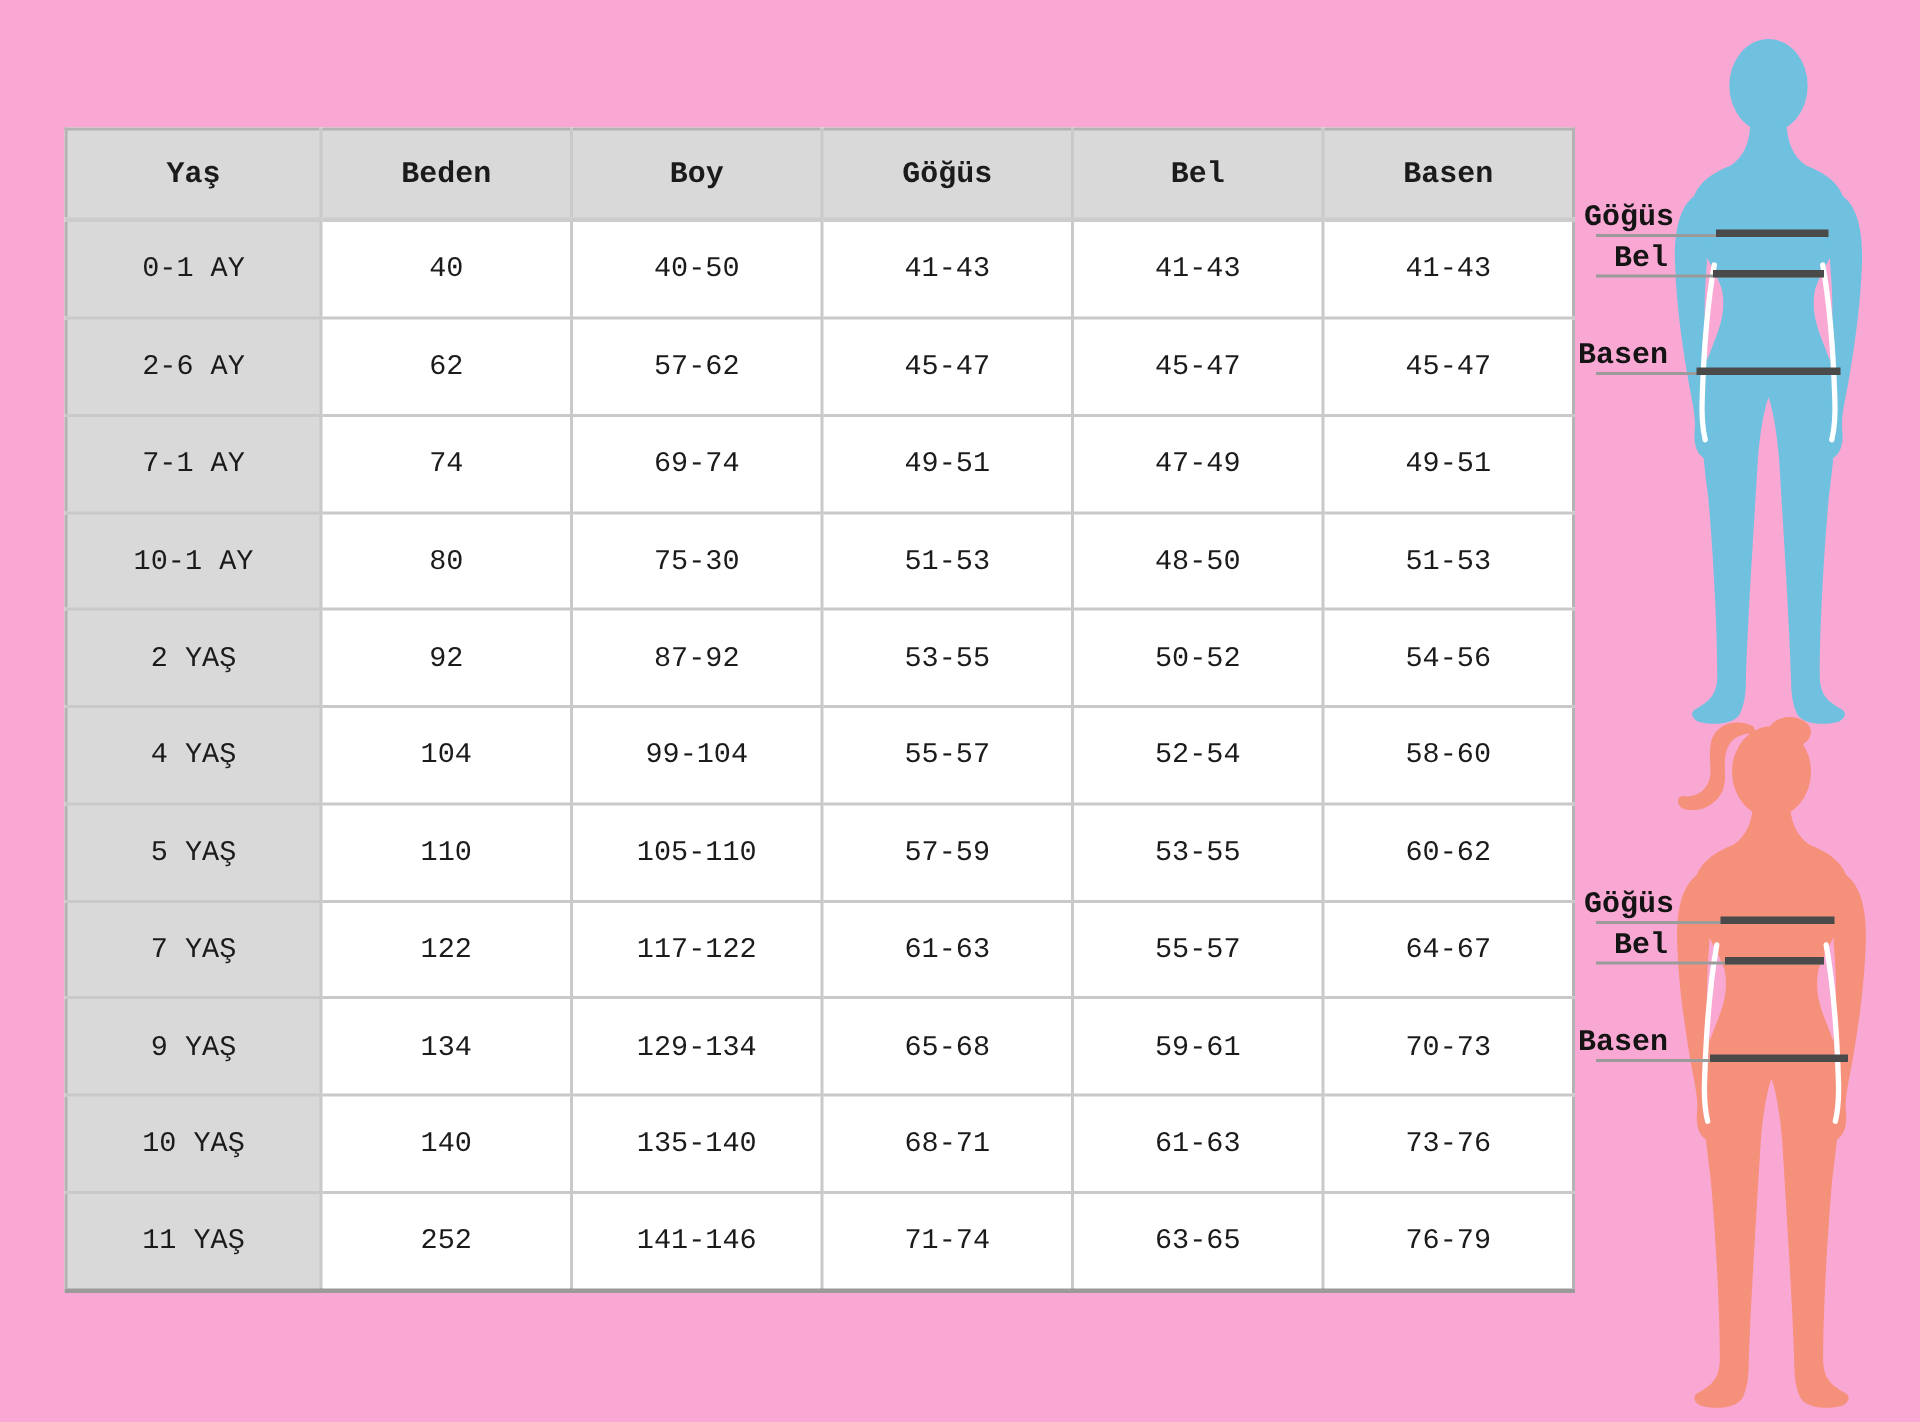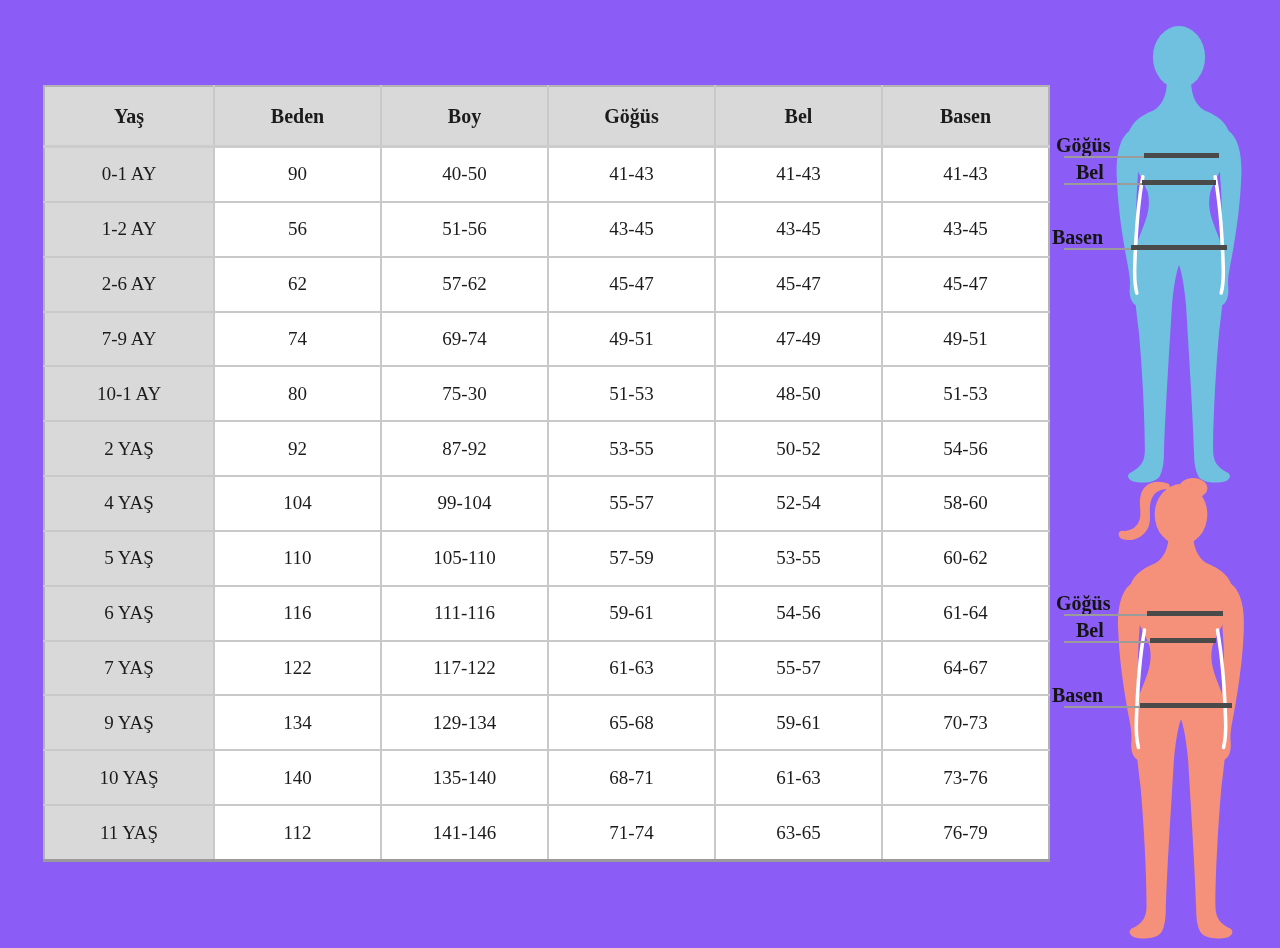--- a/index.html
+++ b/index.html
@@ -1,18 +1,18 @@
 <!DOCTYPE html>
 <html><head>
 <meta charset="utf-8">
 <style>
   html,body{margin:0;padding:0;background:#ffffff;}
   .page{
-    position:relative;width:1280px;height:948px;background:#8b5cf6;overflow:hidden;
-    font-family:Liberation Serif, serif;color:#1b1b1b;
+    position:relative;width:1280px;height:948px;background:#f9a8d4;overflow:hidden;
+    font-family:Liberation Mono, monospace;color:#1b1b1b;
   }
   
   table.size-table{
     position:absolute;left:43px;top:85px;width:1007px;height:777px;
     border-collapse:collapse;table-layout:fixed;text-align:center;
     background:#ffffff;font-size:19px;
     border:2px solid #b3b3b3;border-bottom:3px solid #9a9a9a;
   }
   table.size-table thead th{
     background:#d9d9d9;font-weight:bold;font-size:20px;height:56px;
@@ -52,44 +52,36 @@
           <th>Beden</th>
           <th>Boy</th>
           <th>Göğüs</th>
           <th>Bel</th>
           <th>Basen</th>
         </tr>
     </thead>
     <tbody id="table-body">
         <tr>
           <td class="row-label">0-1 AY</td>
-          <td>90</td>
+          <td>40</td>
           <td>40-50</td>
           <td>41-43</td>
           <td>41-43</td>
           <td>41-43</td>
-        </tr>
-        <tr>
-          <td class="row-label">1-2 AY</td>
-          <td>56</td>
-          <td>51-56</td>
-          <td>43-45</td>
-          <td>43-45</td>
-          <td>43-45</td>
         </tr>
         <tr>
           <td class="row-label">2-6 AY</td>
           <td>62</td>
           <td>57-62</td>
           <td>45-47</td>
           <td>45-47</td>
           <td>45-47</td>
         </tr>
         <tr>
-          <td class="row-label">7-9 AY</td>
+          <td class="row-label">7-1 AY</td>
           <td>74</td>
           <td>69-74</td>
           <td>49-51</td>
           <td>47-49</td>
           <td>49-51</td>
         </tr>
         <tr>
           <td class="row-label">10-1 AY</td>
           <td>80</td>
           <td>75-30</td>
@@ -115,28 +107,20 @@
         </tr>
         <tr>
           <td class="row-label">5 YAŞ</td>
           <td>110</td>
           <td>105-110</td>
           <td>57-59</td>
           <td>53-55</td>
           <td>60-62</td>
         </tr>
         <tr>
-          <td class="row-label">6 YAŞ</td>
-          <td>116</td>
-          <td>111-116</td>
-          <td>59-61</td>
-          <td>54-56</td>
-          <td>61-64</td>
-        </tr>
-        <tr>
           <td class="row-label">7 YAŞ</td>
           <td>122</td>
           <td>117-122</td>
           <td>61-63</td>
           <td>55-57</td>
           <td>64-67</td>
         </tr>
         <tr>
           <td class="row-label">9 YAŞ</td>
           <td>134</td>
@@ -148,21 +132,21 @@
         <tr>
           <td class="row-label">10 YAŞ</td>
           <td>140</td>
           <td>135-140</td>
           <td>68-71</td>
           <td>61-63</td>
           <td>73-76</td>
         </tr>
         <tr>
           <td class="row-label">11 YAŞ</td>
-          <td>112</td>
+          <td>252</td>
           <td>141-146</td>
           <td>71-74</td>
           <td>63-65</td>
           <td>76-79</td>
         </tr>
       </tbody>
   </table>
 
   <svg class="figure-svg" style="left:1108px;top:24px;" width="142" height="462" viewBox="0 0 140 460">
     <ellipse cx="70" cy="33" rx="26" ry="31" fill="#6FC1DF"></ellipse>

